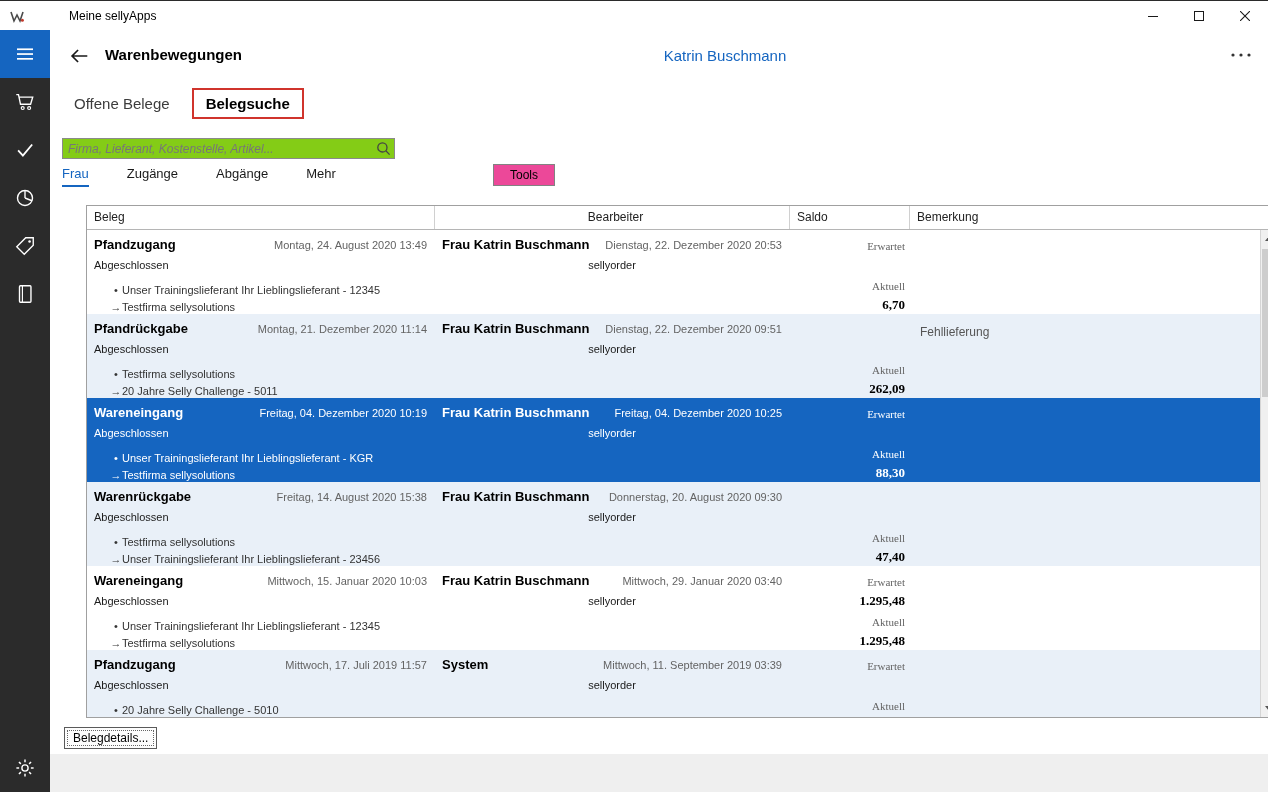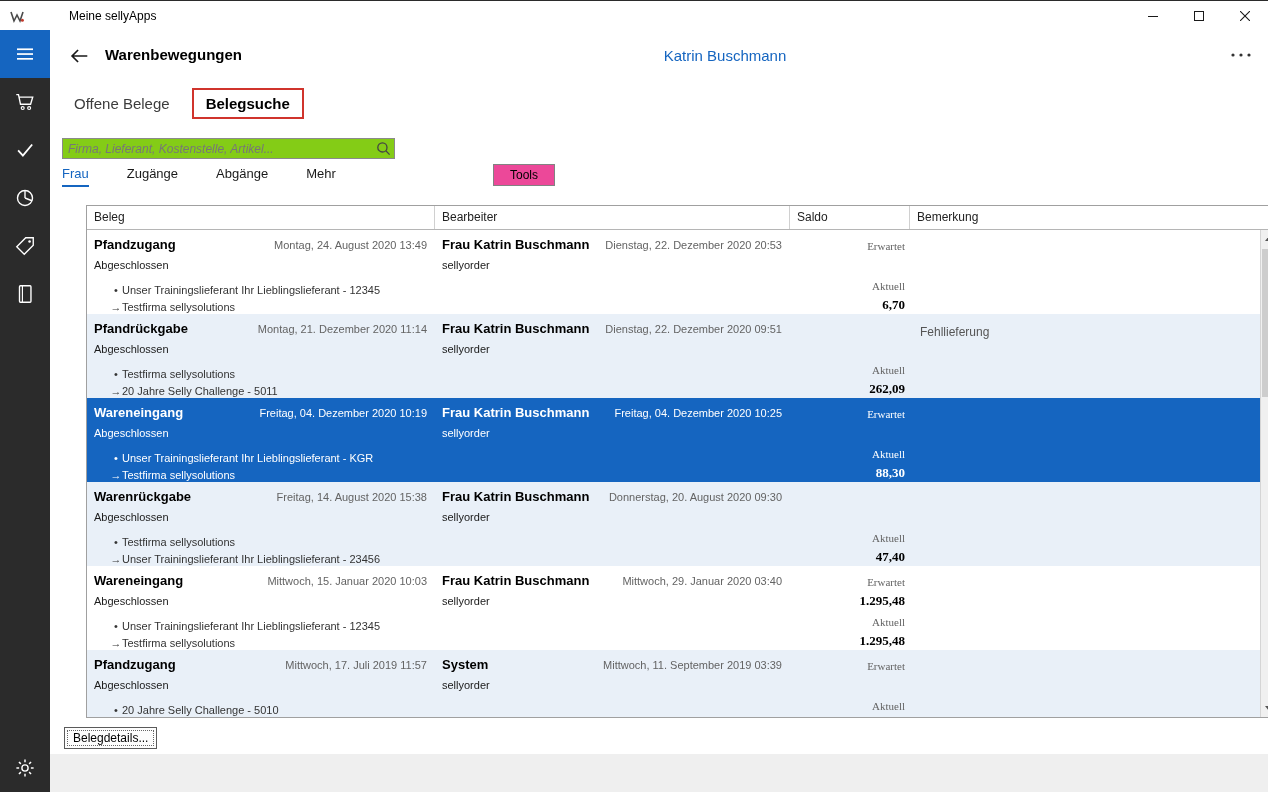--- a/index.html
+++ b/index.html
@@ -63,21 +63,21 @@
   }
 
   
   .table {
     position:absolute; top:175px; left:12px; width:1191px; height:513px;
     border:1px solid #a0a0a0; background:#c4b5fd;margin-left:24px;
   }
   .thead { display:flex; height:24px; border-bottom:1px solid #b5b5b5; background:#fff; }
   .th { font-size:12px; color:#222; padding:4px 0 0 7px; border-right:1px solid #d0d0d0; }
   .th:last-child { border-right:none; }
-  .c1 { width:348px; } .c2 { width:355px; } .c3 { width:120px; } .c4 { flex:1; }
+  .c1 { width:348px; } .c2 { width:355px;text-align:center; } .c3 { width:120px; } .c4 { flex:1; }
 
   .tbody { position:absolute; top:24px; left:0; right:16px; bottom:0; overflow:hidden; }
   .trow { display:flex; height:84px; background:#fff; }
   .trow.alt { background:var(--alt-row); }
   .trow.selected { background:var(--selected-row); }
   .trow.selected * { color:#fff !important; }
 
   .cell { padding:7px 8px 0 7px; overflow:hidden; }
   .line1 { display:flex; align-items:baseline; height:18px; }
   .row-title { font-size:13px; font-weight:bold; color:#000; white-space:nowrap; }

